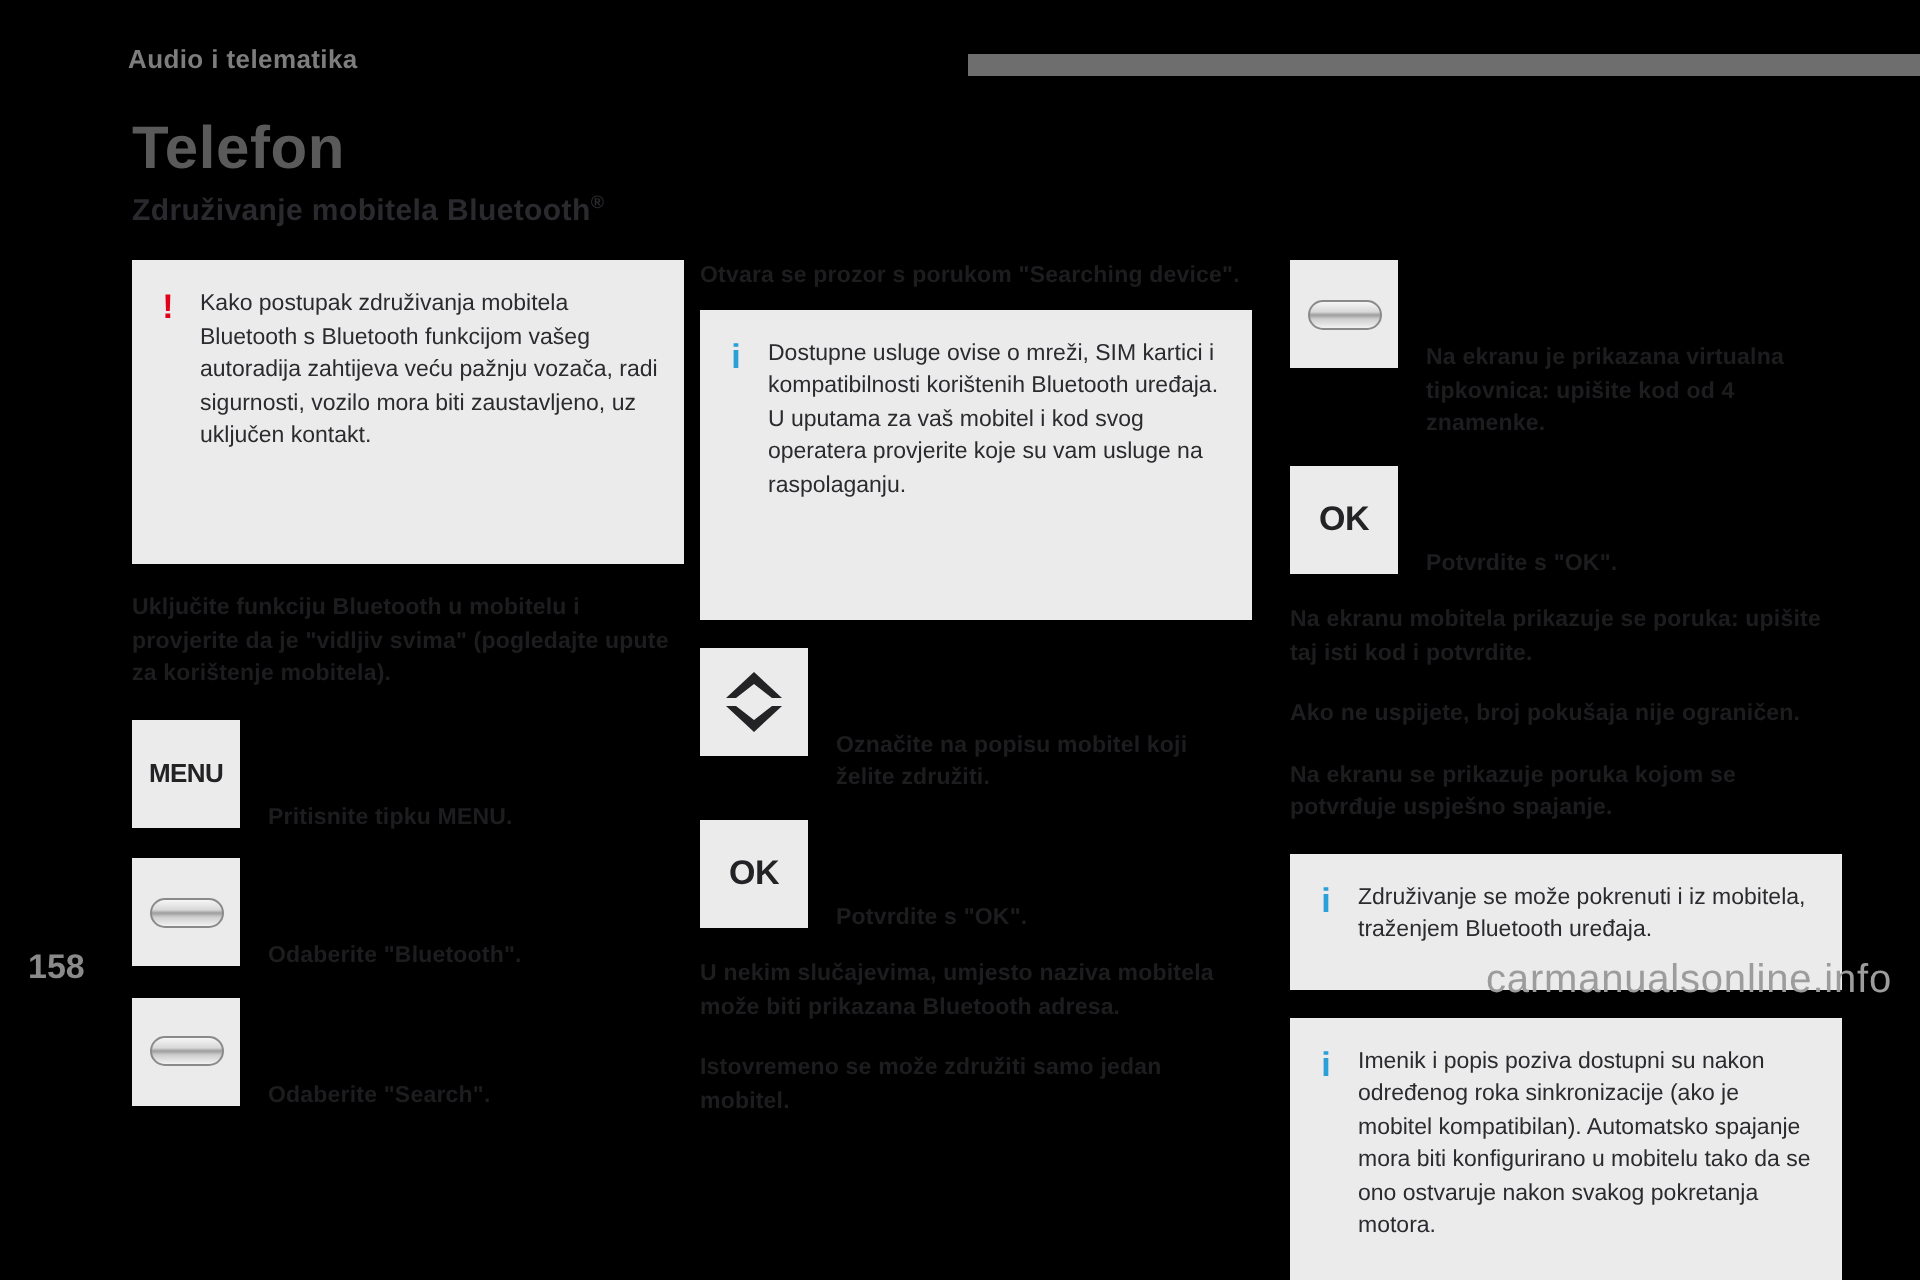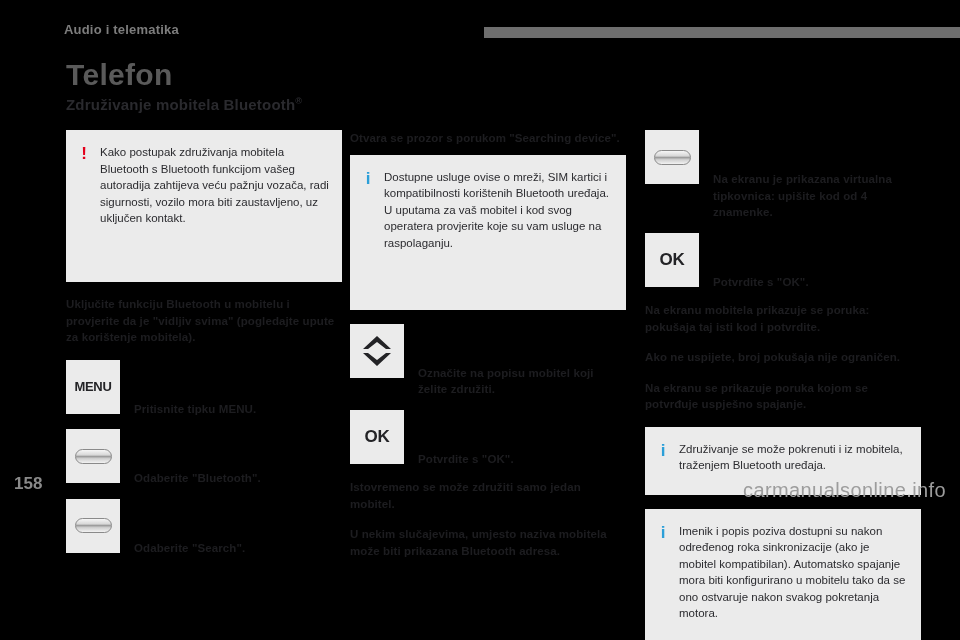--- a/index.html
+++ b/index.html
@@ -227,42 +227,42 @@
       <div class="step-text">Označite na popisu mobitel koji želite združiti.</div>
     </div>
 
     <div class="step">
       <div class="step-icon">
         <span class="ic-ok">OK</span>
       </div>
       <div class="step-text">Potvrdite s "OK".</div>
     </div>
 
+    <div class="para">U nekim slučajevima, umjesto naziva mobitela može biti prikazana Bluetooth adresa.</div>
+
     <div class="para">Istovremeno se može združiti samo jedan mobitel.</div>
-
-    <div class="para">U nekim slučajevima, umjesto naziva mobitela može biti prikazana Bluetooth adresa.</div>
   </div>
 
   <div class="col col-right">
 
     <div class="step">
       <div class="step-icon">
         <span class="ic-pill"></span>
       </div>
       <div class="step-text">Na ekranu je prikazana virtualna tipkovnica: upišite kod od 4 znamenke.</div>
     </div>
 
     <div class="step">
       <div class="step-icon">
         <span class="ic-ok">OK</span>
       </div>
       <div class="step-text">Potvrdite s "OK".</div>
     </div>
 
-    <div class="para">Na ekranu mobitela prikazuje se poruka: pokušaja taj isti kod i potvrdite.</div>
+    <div class="para">Na ekranu mobitela prikazuje se poruka: upišite taj isti kod i potvrdite.</div>
 
     <div class="para">Ako ne uspijete, broj pokušaja nije ograničen.</div>
 
     <div class="para">Na ekranu se prikazuje poruka kojom se potvrđuje uspješno spajanje.</div>
 
     <div class="box box-info-r1">
       <div class="marker info">i</div>
       <div class="body">Združivanje se može pokrenuti i iz mobitela, traženjem Bluetooth uređaja.</div>
     </div>
 

